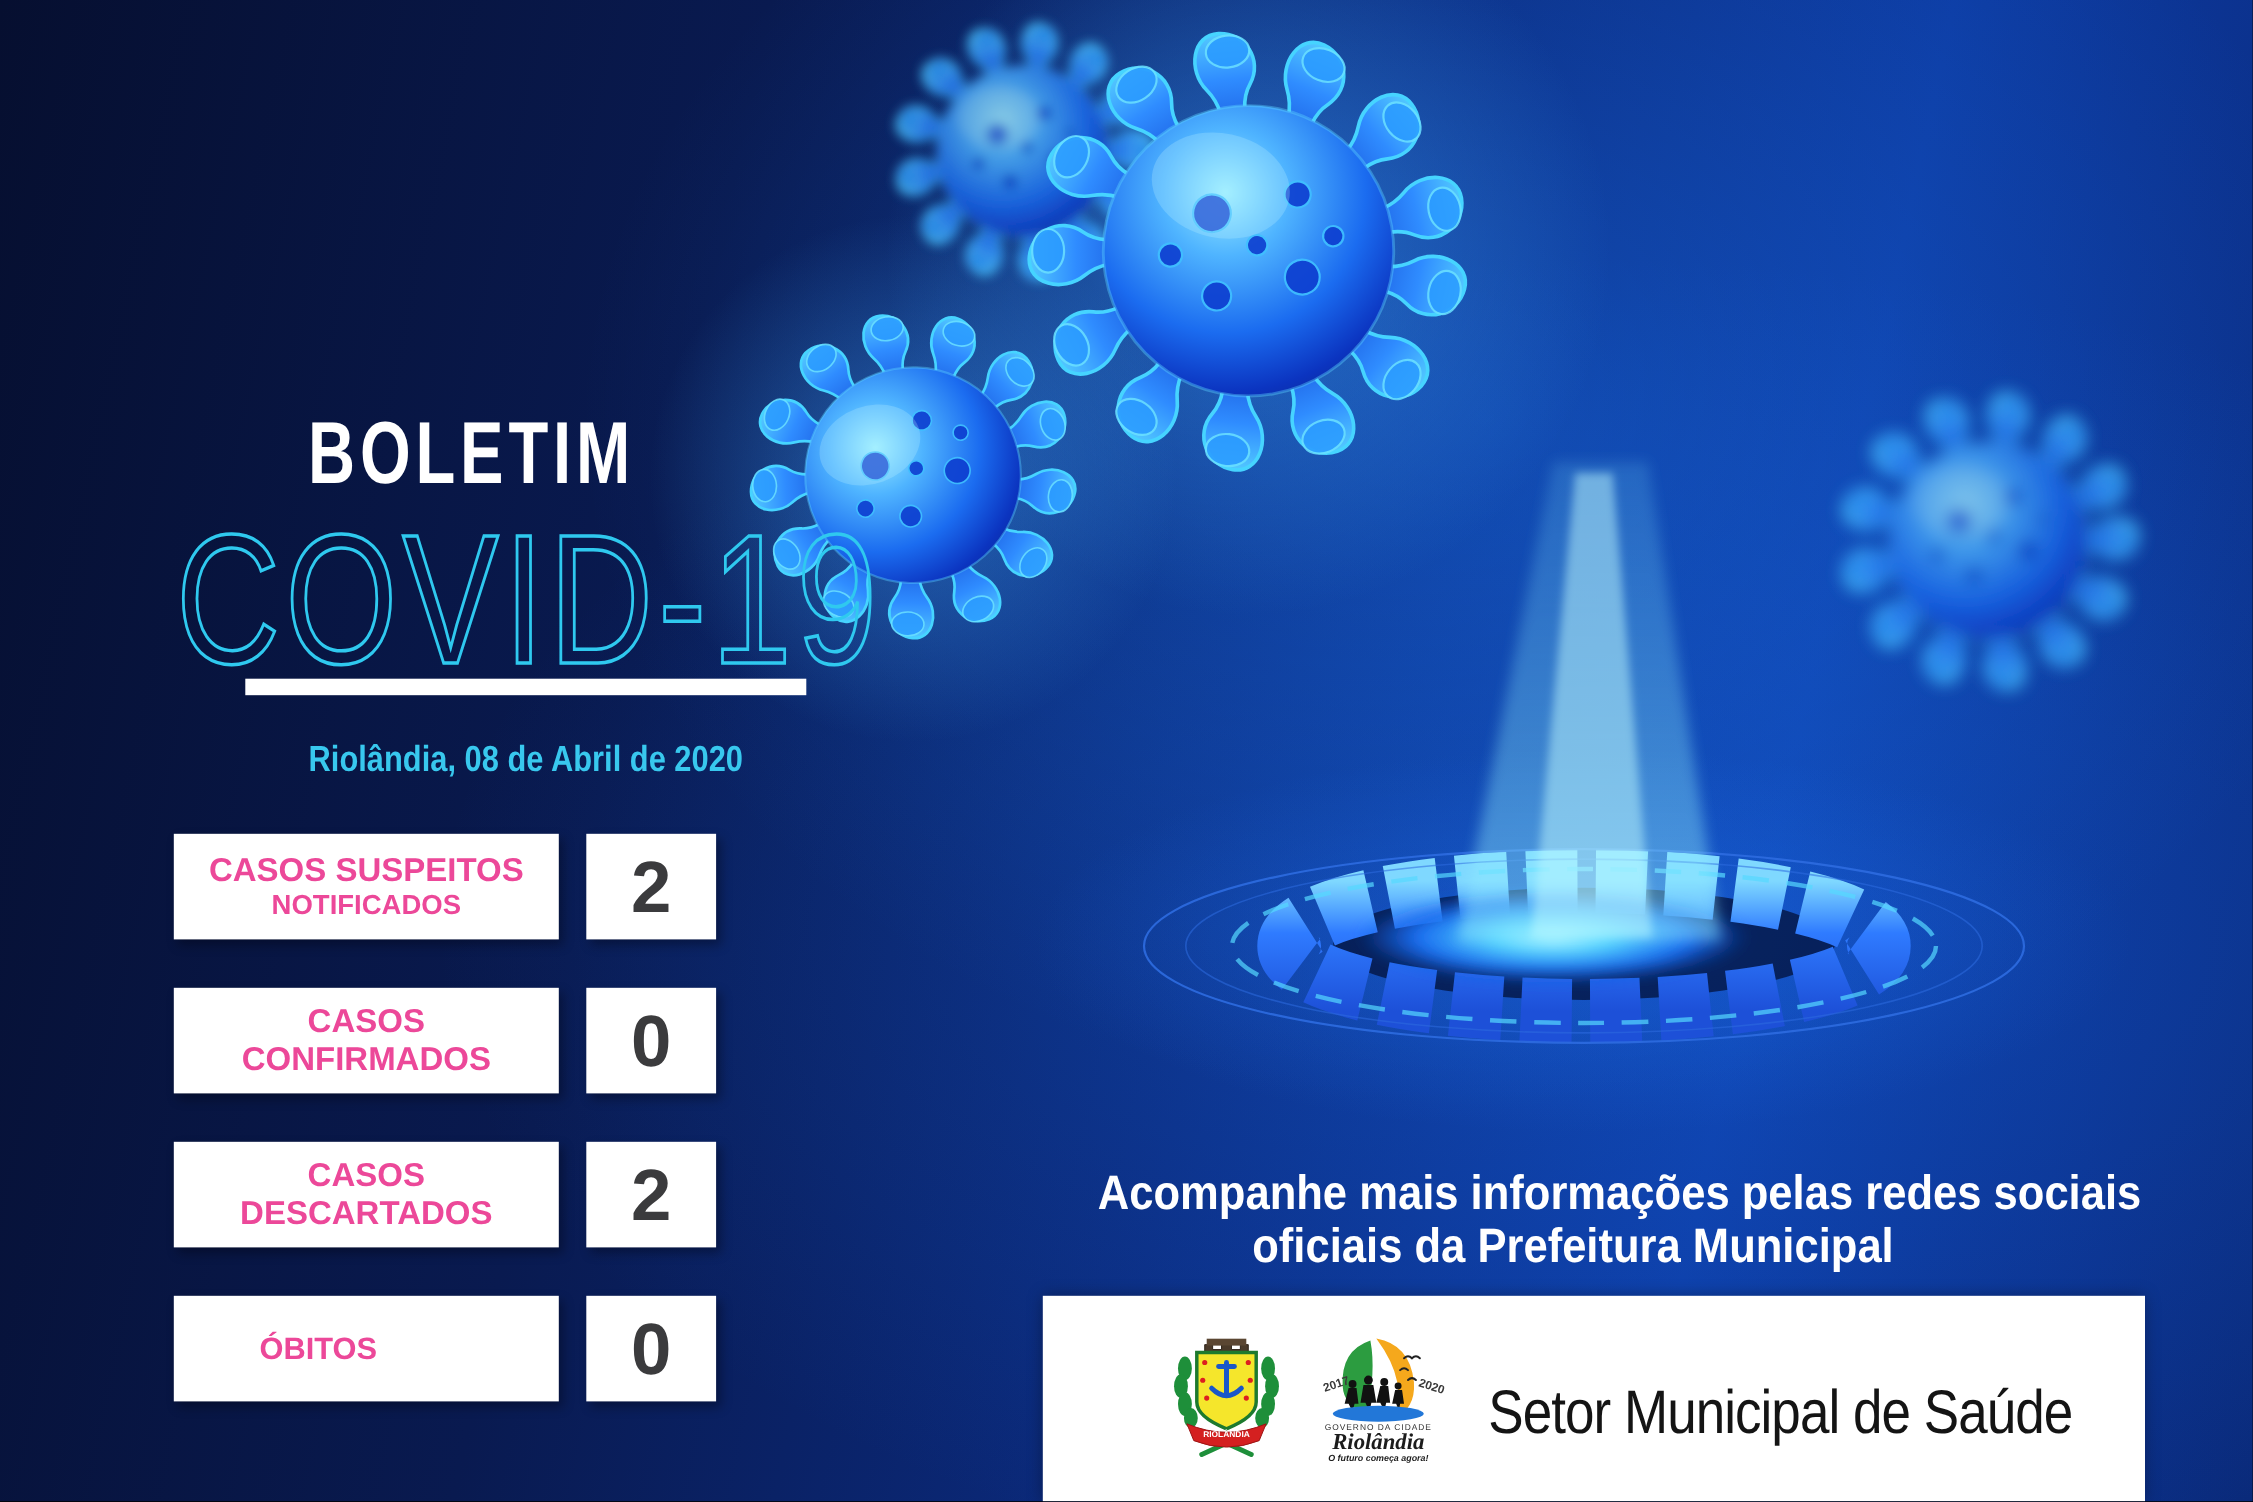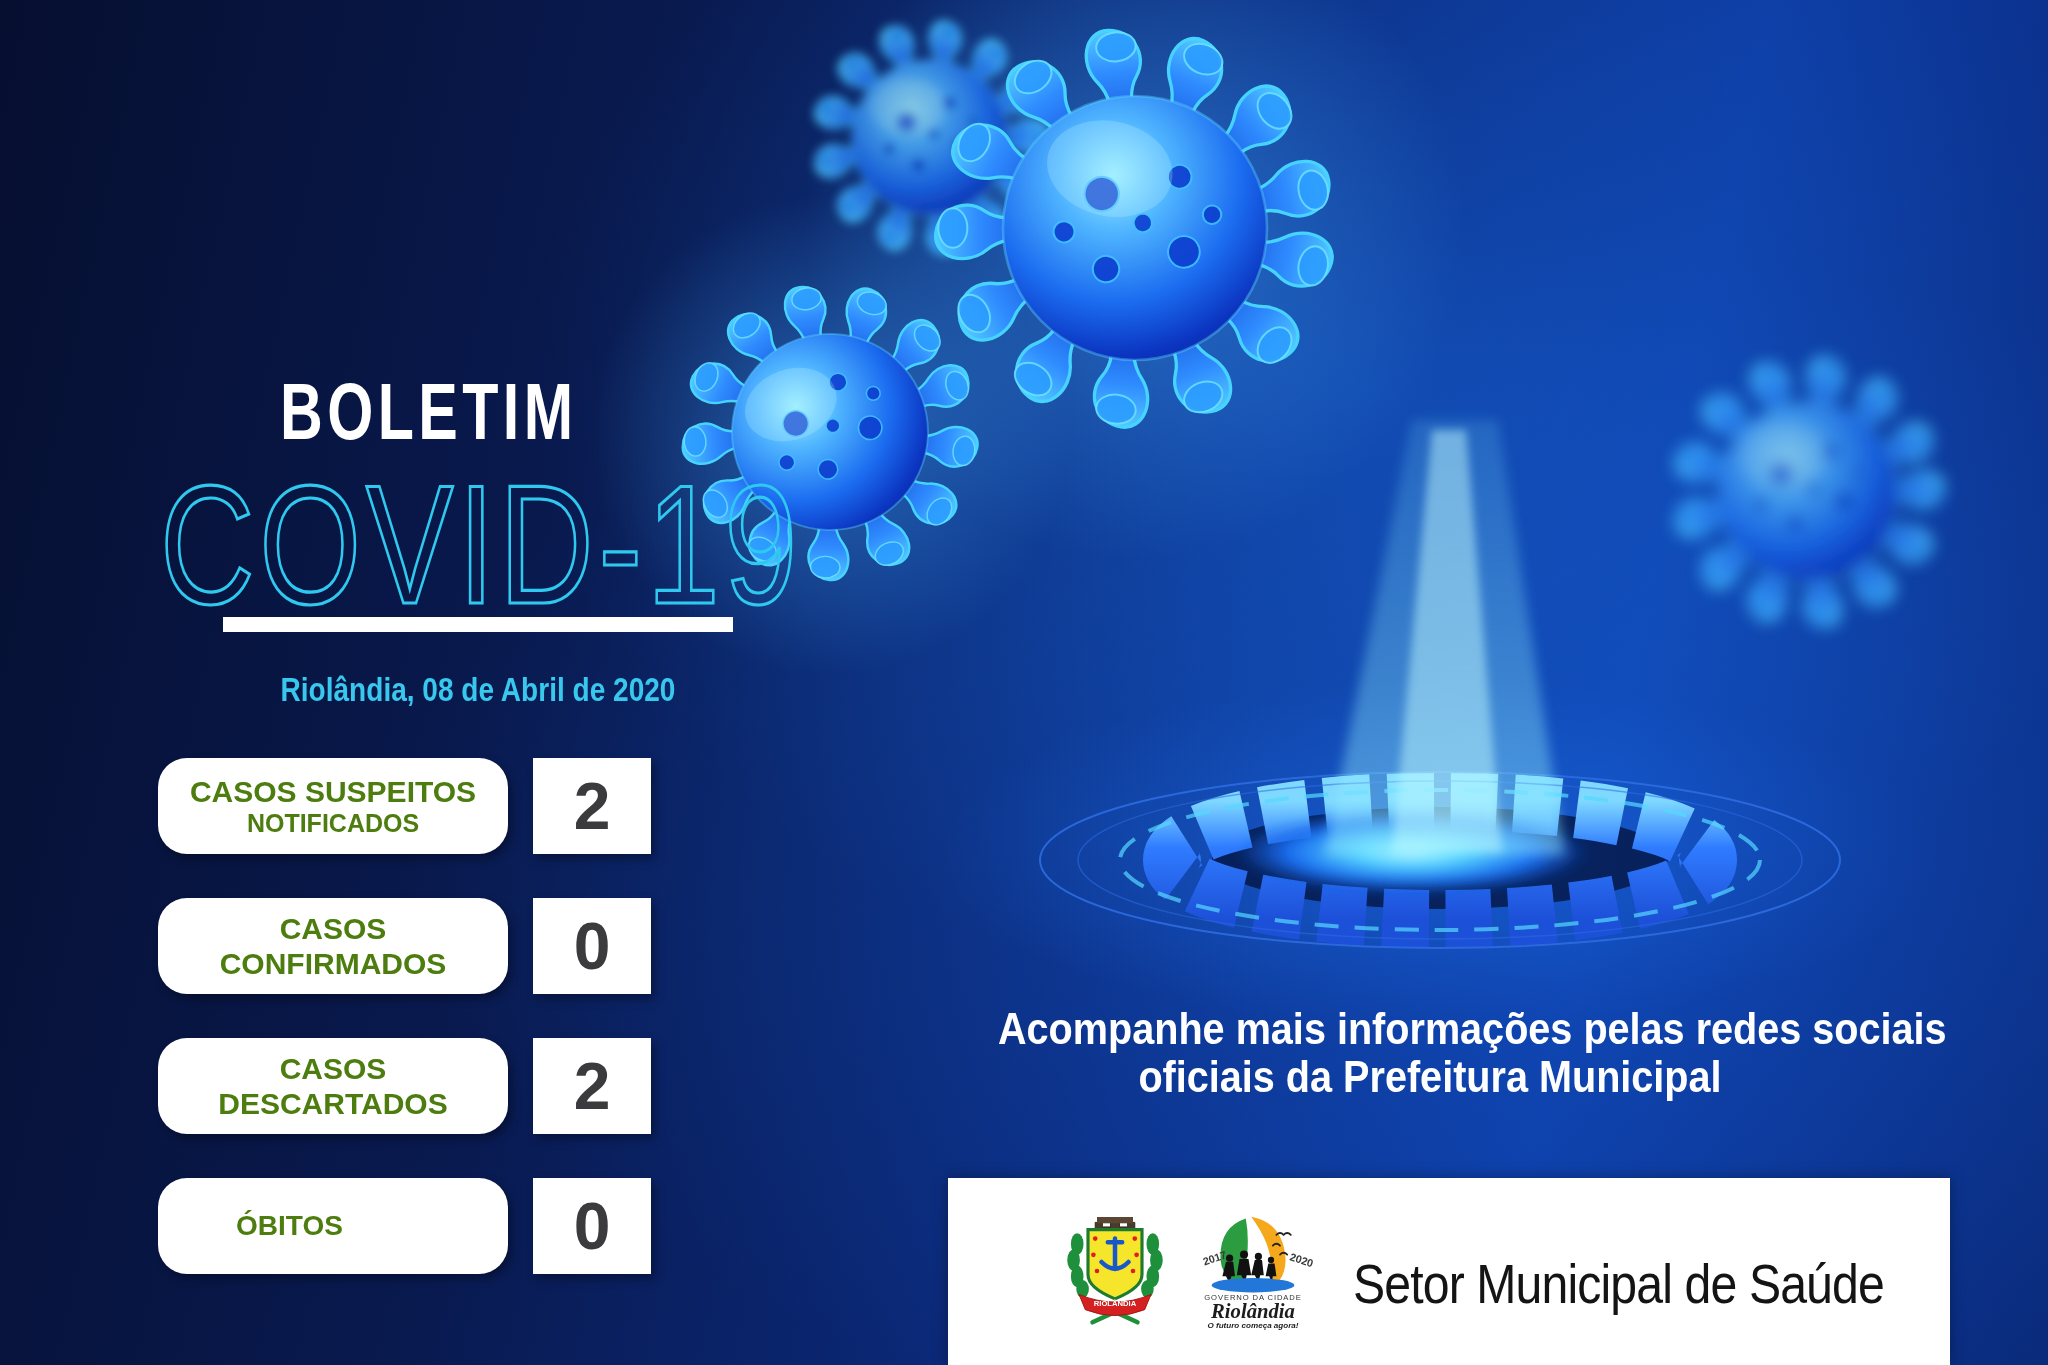--- a/index.html
+++ b/index.html
@@ -14,33 +14,33 @@
   .kicker{left:280px;top:372px;font-size:80px;font-weight:bold;color:#ffffff;
     letter-spacing:6px;white-space:nowrap;transform:scaleX(.74);transform-origin:left top;line-height:1;}
   .covid{left:160px;top:461px;font-size:168px;font-weight:400;line-height:1;white-space:nowrap;
     letter-spacing:6px;color:transparent;-webkit-text-stroke:3.2px #2fc9ef;
     transform:scaleX(.78);transform-origin:left top;}
   .underline{left:223px;top:617px;width:510px;height:15px;background:#ffffff;}
   .dateline{left:223px;top:670px;width:510px;text-align:center;font-size:33px;font-weight:bold;
     color:#38c8ee;line-height:1.2;white-space:nowrap;transform:scaleX(.85);transform-origin:center top;}
   
   .statlabel{left:158px;width:350px;height:96px;background:#ffffff;display:flex;flex-direction:column;
-    align-items:center;justify-content:center;color:#4d7c0f;font-weight:bold;text-align:center;
-    line-height:1.18;box-shadow:4px 5px 9px rgba(0,0,10,.35);border-radius:29px;}
+    align-items:center;justify-content:center;color:#ec4899;font-weight:bold;text-align:center;
+    line-height:1.18;box-shadow:4px 5px 9px rgba(0,0,10,.35);}
   .statlabel .l1{font-size:30px;}
   .statlabel .l2{font-size:30px;}
   .statlabel.small2 .l2{font-size:25px;}
   .statlabel.single{align-items:flex-start;padding-left:78px;box-sizing:border-box;}
   .statlabel.single .l1{font-size:28px;}
   .statvalue{left:533px;width:118px;height:96px;background:#ffffff;display:flex;align-items:center;
     justify-content:center;font-size:66px;font-weight:bold;color:#3b3b3d;
     box-shadow:4px 5px 9px rgba(0,0,10,.35);}
   .rowy1{top:758px;} .rowy2{top:898px;} .rowy3{top:1038px;} .rowy4{top:1178px;}
   
-  .message{left:950px;top:1005px;width:960px;text-align:center;color:#ffffff;font-weight:bold;}
+  .message{left:950px;top:1061px;width:960px;text-align:center;color:#ffffff;font-weight:bold;}
   .message .mline{font-size:44px;line-height:48px;white-space:nowrap;transform:scaleX(.9);transform-origin:center top;}
   
   .footer{left:948px;top:1178px;width:1002px;height:187px;background:#ffffff;box-shadow:0 0 14px rgba(0,0,10,.35);}
   .dept{left:405px;top:78px;font-size:56px;color:#141414;letter-spacing:-1px;white-space:nowrap;
     transform:scaleX(.86);transform-origin:left top;line-height:1;position:absolute;}
   .scene{left:0;top:0;}
 </style>
 </head>
 <body>
 

